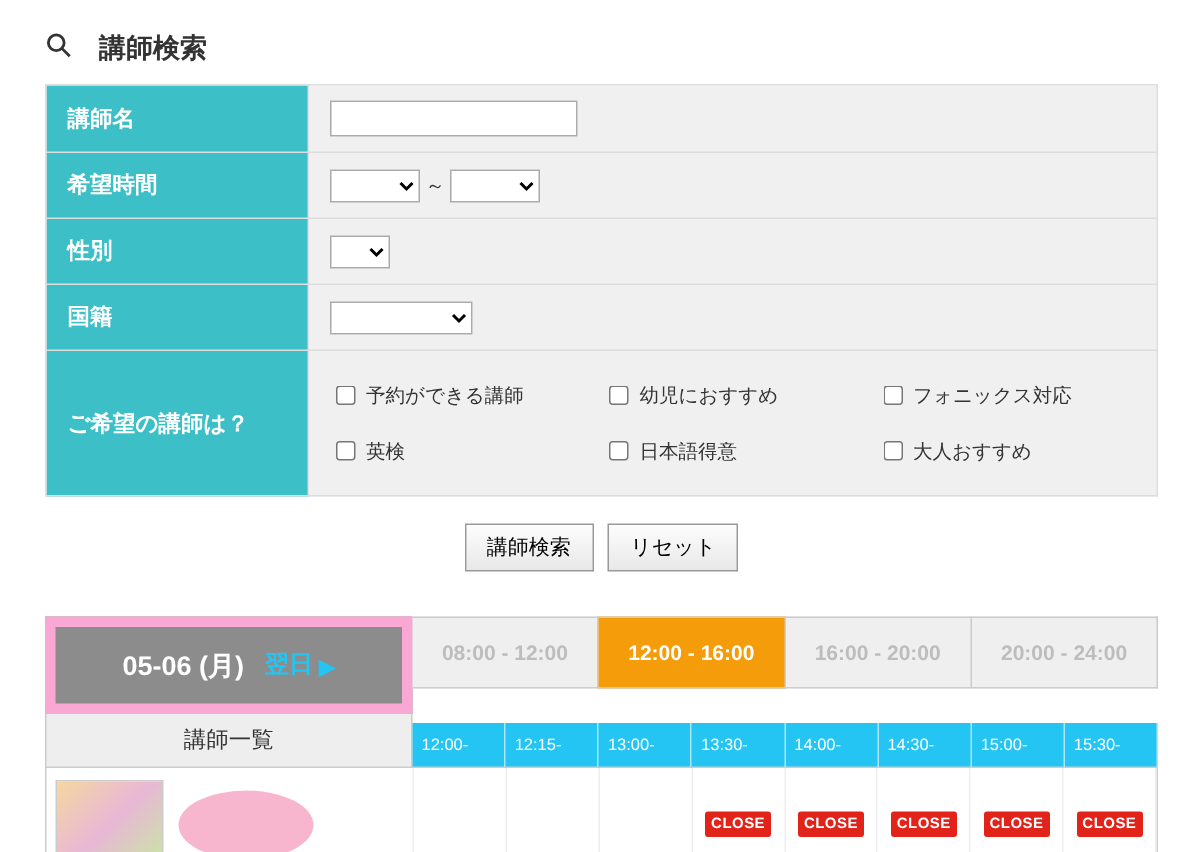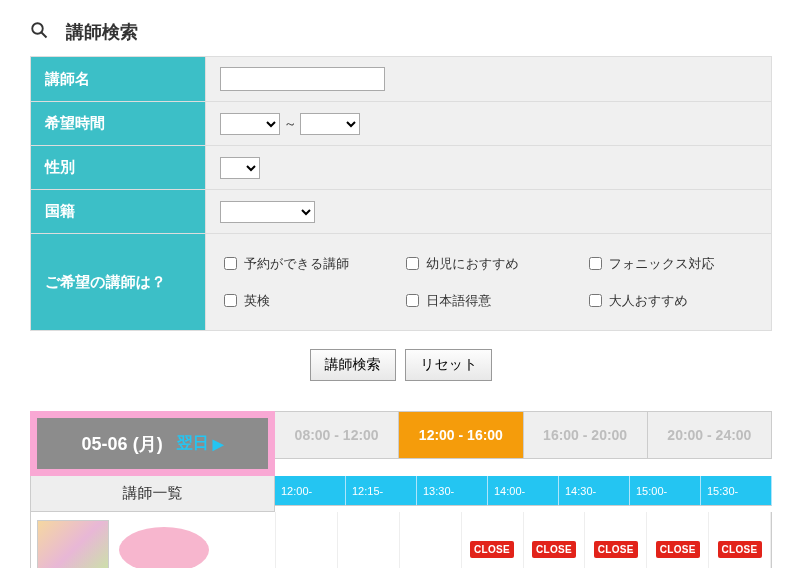--- a/index.html
+++ b/index.html
@@ -295,23 +295,24 @@
     <div id="range-row" style="display:flex;flex:1;">
         <div class="range-cell">08:00 - 12:00</div>
         <div class="range-cell active">12:00 - 16:00</div>
         <div class="range-cell">16:00 - 20:00</div>
         <div class="range-cell">20:00 - 24:00</div>
       </div>
   </div>
 
   <div class="sub-header">
     <div class="teacher-list-head">講師一覧</div>
-    <div id="slot-head-row" style="display:flex;flex:1;">
+    <div id="slot-head-row" style="display:flex;flex:1;align-items:flex-end;">
         <div class="slot-head">12:00-</div>
         <div class="slot-head">12:15-</div>
+        <div class="slot-head">13:00-</div>
         <div class="slot-head">13:30-</div>
         <div class="slot-head">14:00-</div>
         <div class="slot-head">14:30-</div>
         <div class="slot-head">15:00-</div>
         <div class="slot-head">15:30-</div>
       </div>
   </div>
 
   <div id="teacher-rows">
       <div class="teacher-row">

